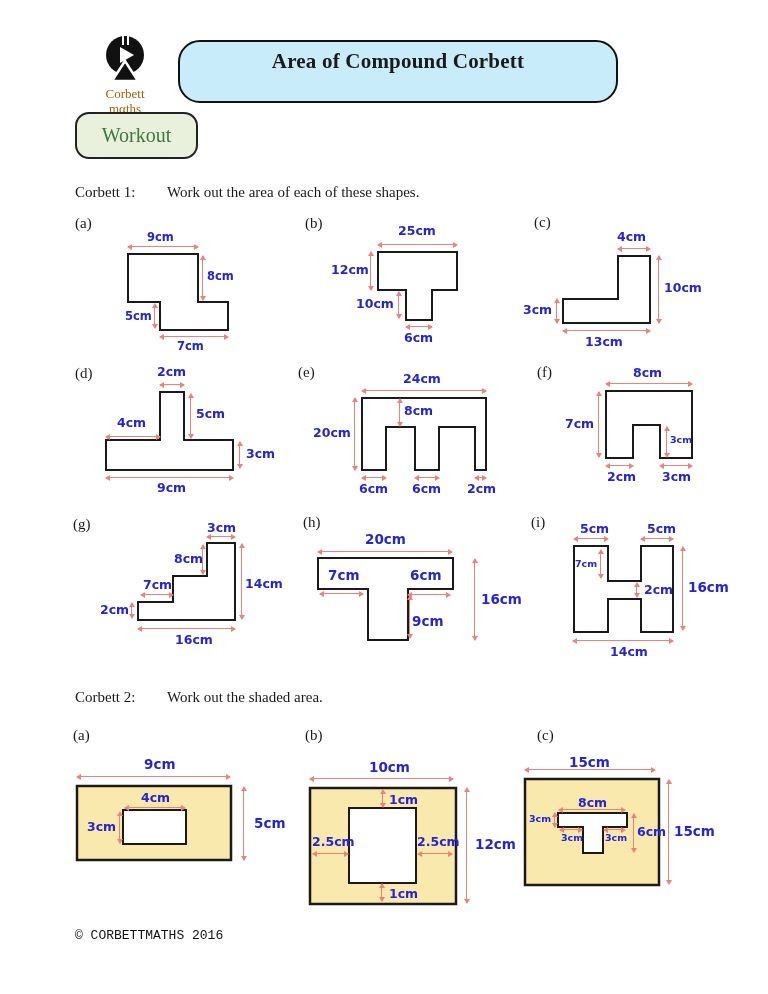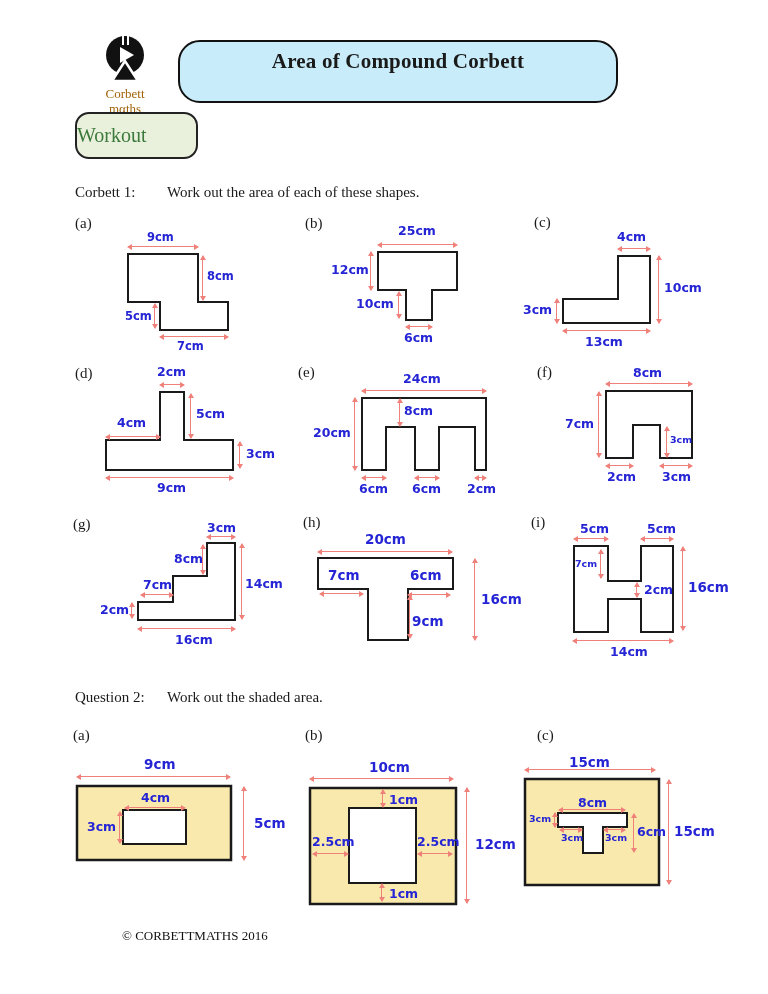--- a/index.html
+++ b/index.html
@@ -15,21 +15,21 @@
   *{margin:0;padding:0;box-sizing:border-box;}
   body{background:#888;font-family:"Liberation Serif",serif;}
   #page{position:relative;width:768px;height:994px;background:#ffffff;margin:0 auto;overflow:hidden;}
   
   .titlebox{position:absolute;left:178px;top:40px;width:440px;height:63px;background:var(--boxblue);
     border:2px solid #111;border-radius:22px;text-align:center;padding-top:7px;}
   .titlebox .t{font-size:21px;font-weight:bold;color:#1a1a1a;letter-spacing:0.2px;}
   .titlebox .s{font-size:15px;font-weight:bold;color:#1a1a1a;margin-top:1px;}
   .titlebox a{color:var(--link);text-decoration:underline;}
   .workout{position:absolute;left:75px;top:112px;width:123px;height:47px;background:var(--wkbg);
-    border:2px solid #222;border-radius:14px;text-align:left;line-height:43px;
+    border:2px solid #222;border-radius:14px;text-align:center;line-height:43px;
     font-size:20px;color:var(--wktext);}
   .logo{position:absolute;left:75px;top:36px;width:100px;text-align:center;}
   .logo .ln{font-size:13px;color:#a16207;line-height:15px;}
   
   .qlabel{position:absolute;font-size:15px;color:#1a1a1a;}
   .letter{position:absolute;font-size:15px;color:#1a1a1a;}
   
   .diagram{position:absolute;}
   .diagram svg{position:absolute;left:0;top:0;}
   .dim{position:absolute;font-family:"DejaVu Sans",sans-serif;font-weight:bold;
@@ -40,22 +40,22 @@
   .ha{position:absolute;height:0;border-top:1px solid var(--arrow);}
   .ha::before{content:"";position:absolute;left:-1px;top:-3px;width:0;height:0;
     border-top:3px solid transparent;border-bottom:3px solid transparent;border-right:5px solid var(--arrow);}
   .ha::after{content:"";position:absolute;right:-1px;top:-3px;width:0;height:0;
     border-top:3px solid transparent;border-bottom:3px solid transparent;border-left:5px solid var(--arrow);}
   .va{position:absolute;width:0;border-left:1px solid var(--arrow);}
   .va::before{content:"";position:absolute;left:-3px;top:-1px;width:0;height:0;
     border-left:3px solid transparent;border-right:3px solid transparent;border-bottom:5px solid var(--arrow);}
   .va::after{content:"";position:absolute;left:-3px;bottom:-1px;width:0;height:0;
     border-left:3px solid transparent;border-right:3px solid transparent;border-top:5px solid var(--arrow);}
-  .footer{position:absolute;left:75px;top:928px;font-family:Liberation Serif, serif;
-    font-size:13px;color:#111;margin-left:47px;}
+  .footer{position:absolute;left:75px;top:928px;font-family:Liberation Mono, monospace;
+    font-size:13px;color:#111;}
 </style>
 </head>
 <body>
 
 <div id="page">
 
   <div class="logo">
     <svg width="52" height="46" viewBox="0 0 52 46">
       <circle cx="26" cy="19" r="19" fill="#111"></circle>
       <polygon points="26,25 13,45 39,45" fill="#111" stroke="#fff" stroke-width="2.5"></polygon>
@@ -223,21 +223,21 @@
     <div class="va" style="left:122px;top:27px;height:83px;"></div>
     <div class="ha" style="left:13px;top:120px;width:100px;"></div>
     <span class="dim md" style="left:20px;top:1px;">5cm</span>
     <span class="dim md" style="left:87px;top:1px;">5cm</span>
     <span class="dim sm" style="left:15px;top:38px;">7cm</span>
     <span class="dim md" style="left:84px;top:62px;">2cm</span>
     <span class="dim lg" style="left:128px;top:59px;">16cm</span>
     <span class="dim md" style="left:50px;top:124px;">14cm</span>
   </div>
 
-  <span class="qlabel" style="left:75px;top:689px;">Question 2:</span>
+  <span class="qlabel" style="left:75px;top:689px;">Corbett 2:</span>
   <span class="qlabel" style="left:167px;top:689px;">Work out the shaded area.</span>
 
   <span class="letter" style="left:73px;top:727px;">(a)</span>
   <span class="letter" style="left:305px;top:727px;">(b)</span>
   <span class="letter" style="left:537px;top:727px;">(c)</span>
 
   <div class="diagram" style="left:70px;top:750px;width:220px;height:120px;">
     <svg width="220" height="120">
       <rect x="7" y="36" width="154" height="74" fill="#f9e9ad" stroke="#1a1a1a" stroke-width="2.5"></rect>
       <rect x="53" y="60" width="63" height="34" fill="#fff" stroke="#1a1a1a" stroke-width="2"></rect>

